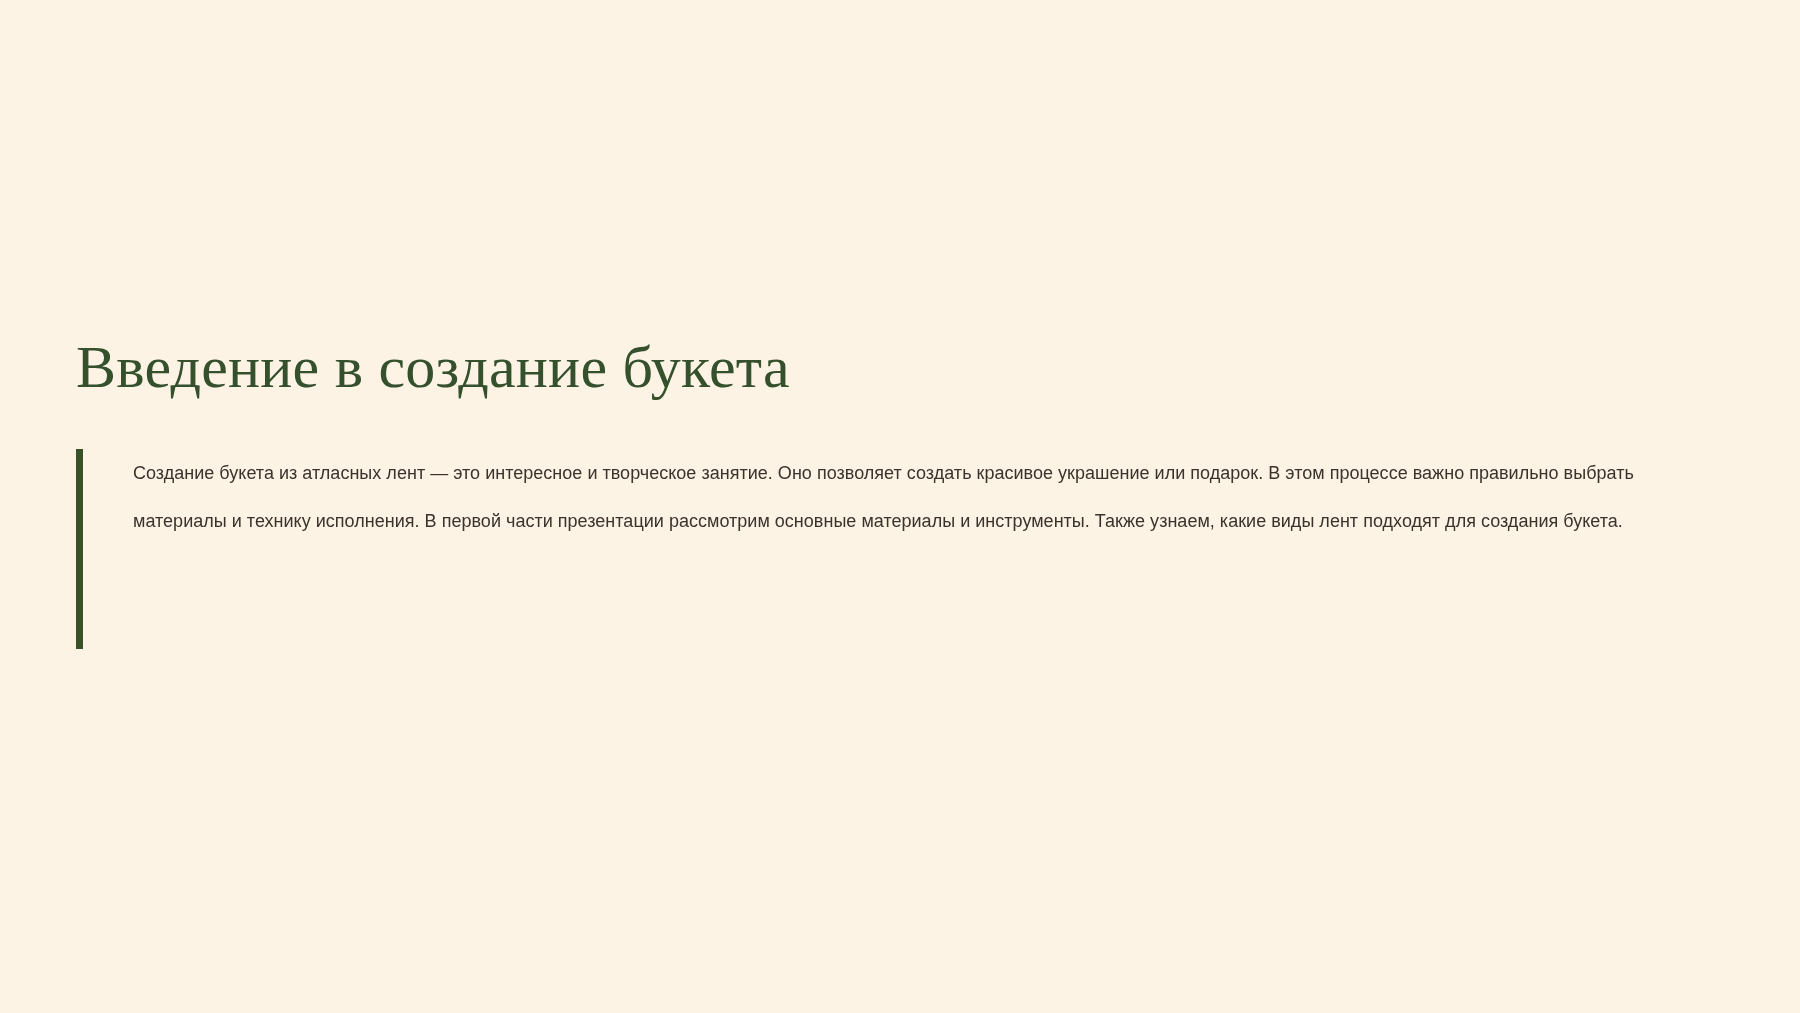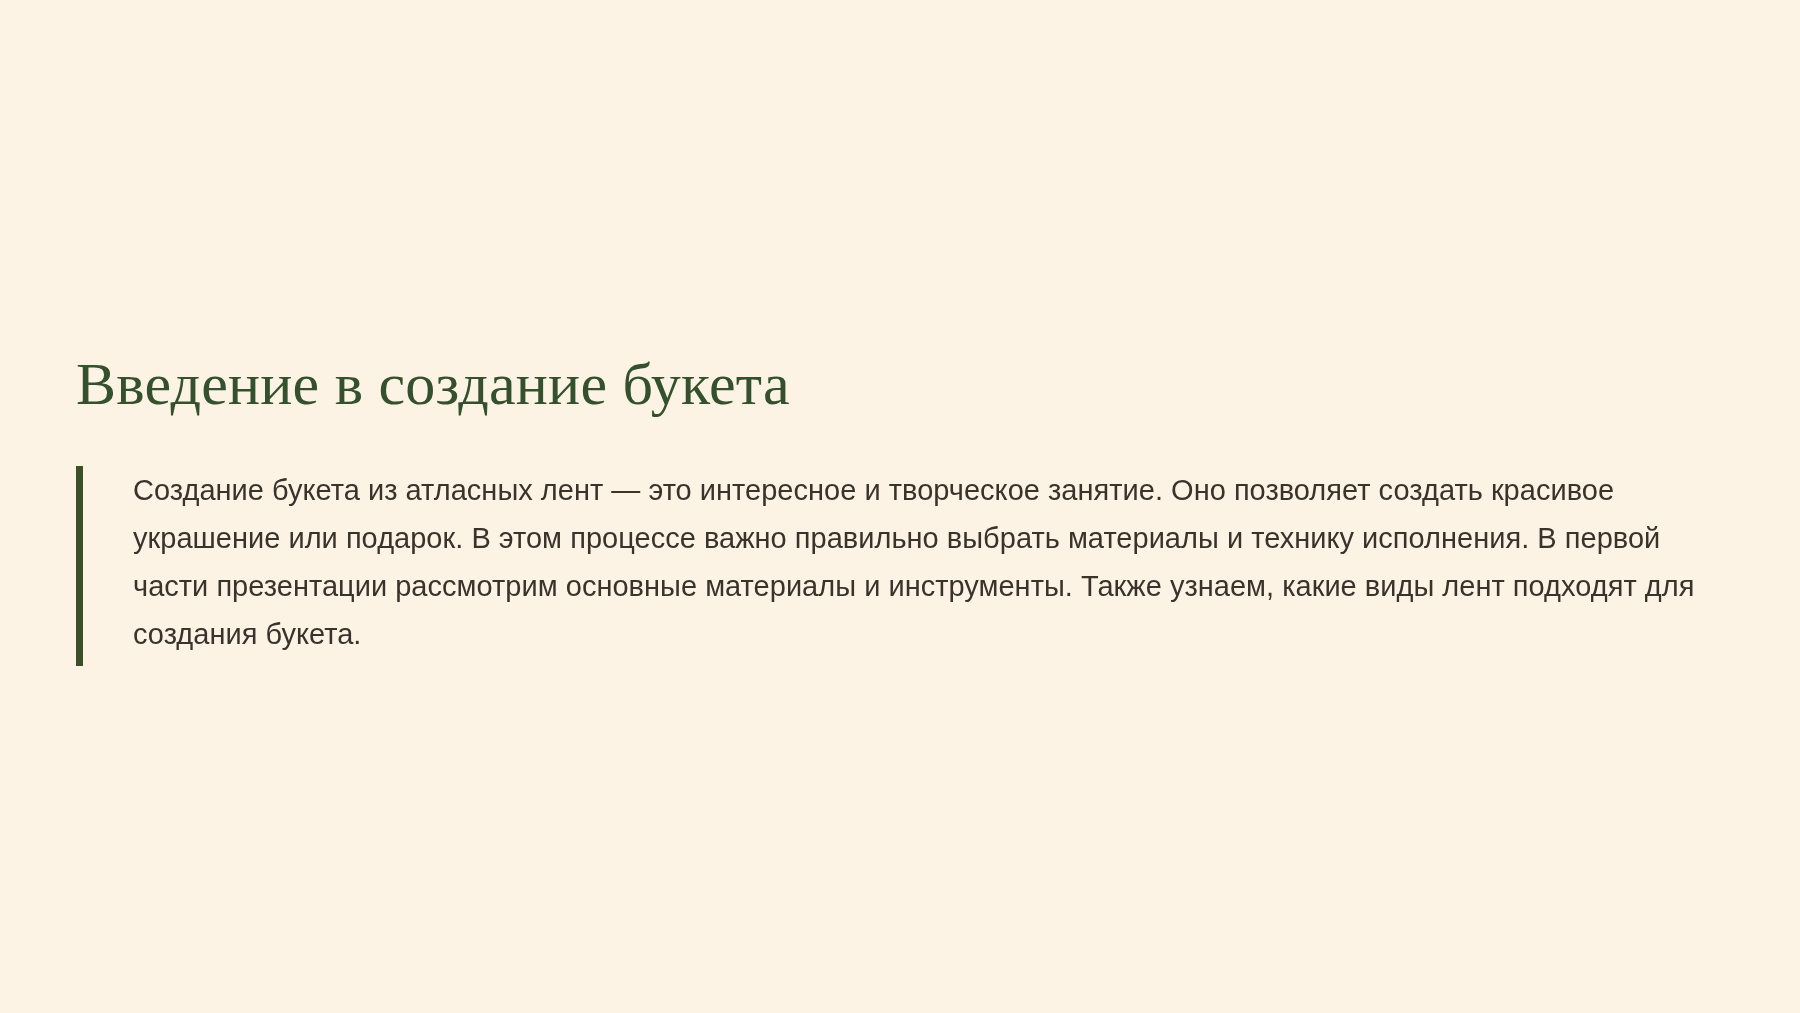--- a/index.html
+++ b/index.html
@@ -20,21 +20,21 @@
     position: relative;
     width: 1800px;
     height: 1013px;
     background: #fdf3e5;
     box-sizing: border-box;
   }
 
   .slide-content {
     position: absolute;
     left: 76px;
-    top: 352px;
+    top: 335px;
     width: 1640px;
   }
 
   .slide-title {
     margin: 0;
     padding: 0;
     font-family: "Liberation Serif", "DejaVu Serif", serif;
     font-size: 60px;
     line-height: 1.08;
     font-weight: 400;
@@ -56,21 +56,21 @@
     top: 0;
     width: 7px;
     height: 200px;
     background: #3a5028;
   }
 
   .body-paragraph {
     margin: 0;
     padding: 0;
     font-family: "Liberation Sans", "DejaVu Sans", sans-serif;
-    font-size: 29px;
+    font-size: 18px;
     line-height: 48px;
     font-weight: 400;
     color: #3a332c;
     letter-spacing: 0.02px;
     max-width: 1593px;
     text-align: left;
   }
 </style>
 </head>
 <body>

